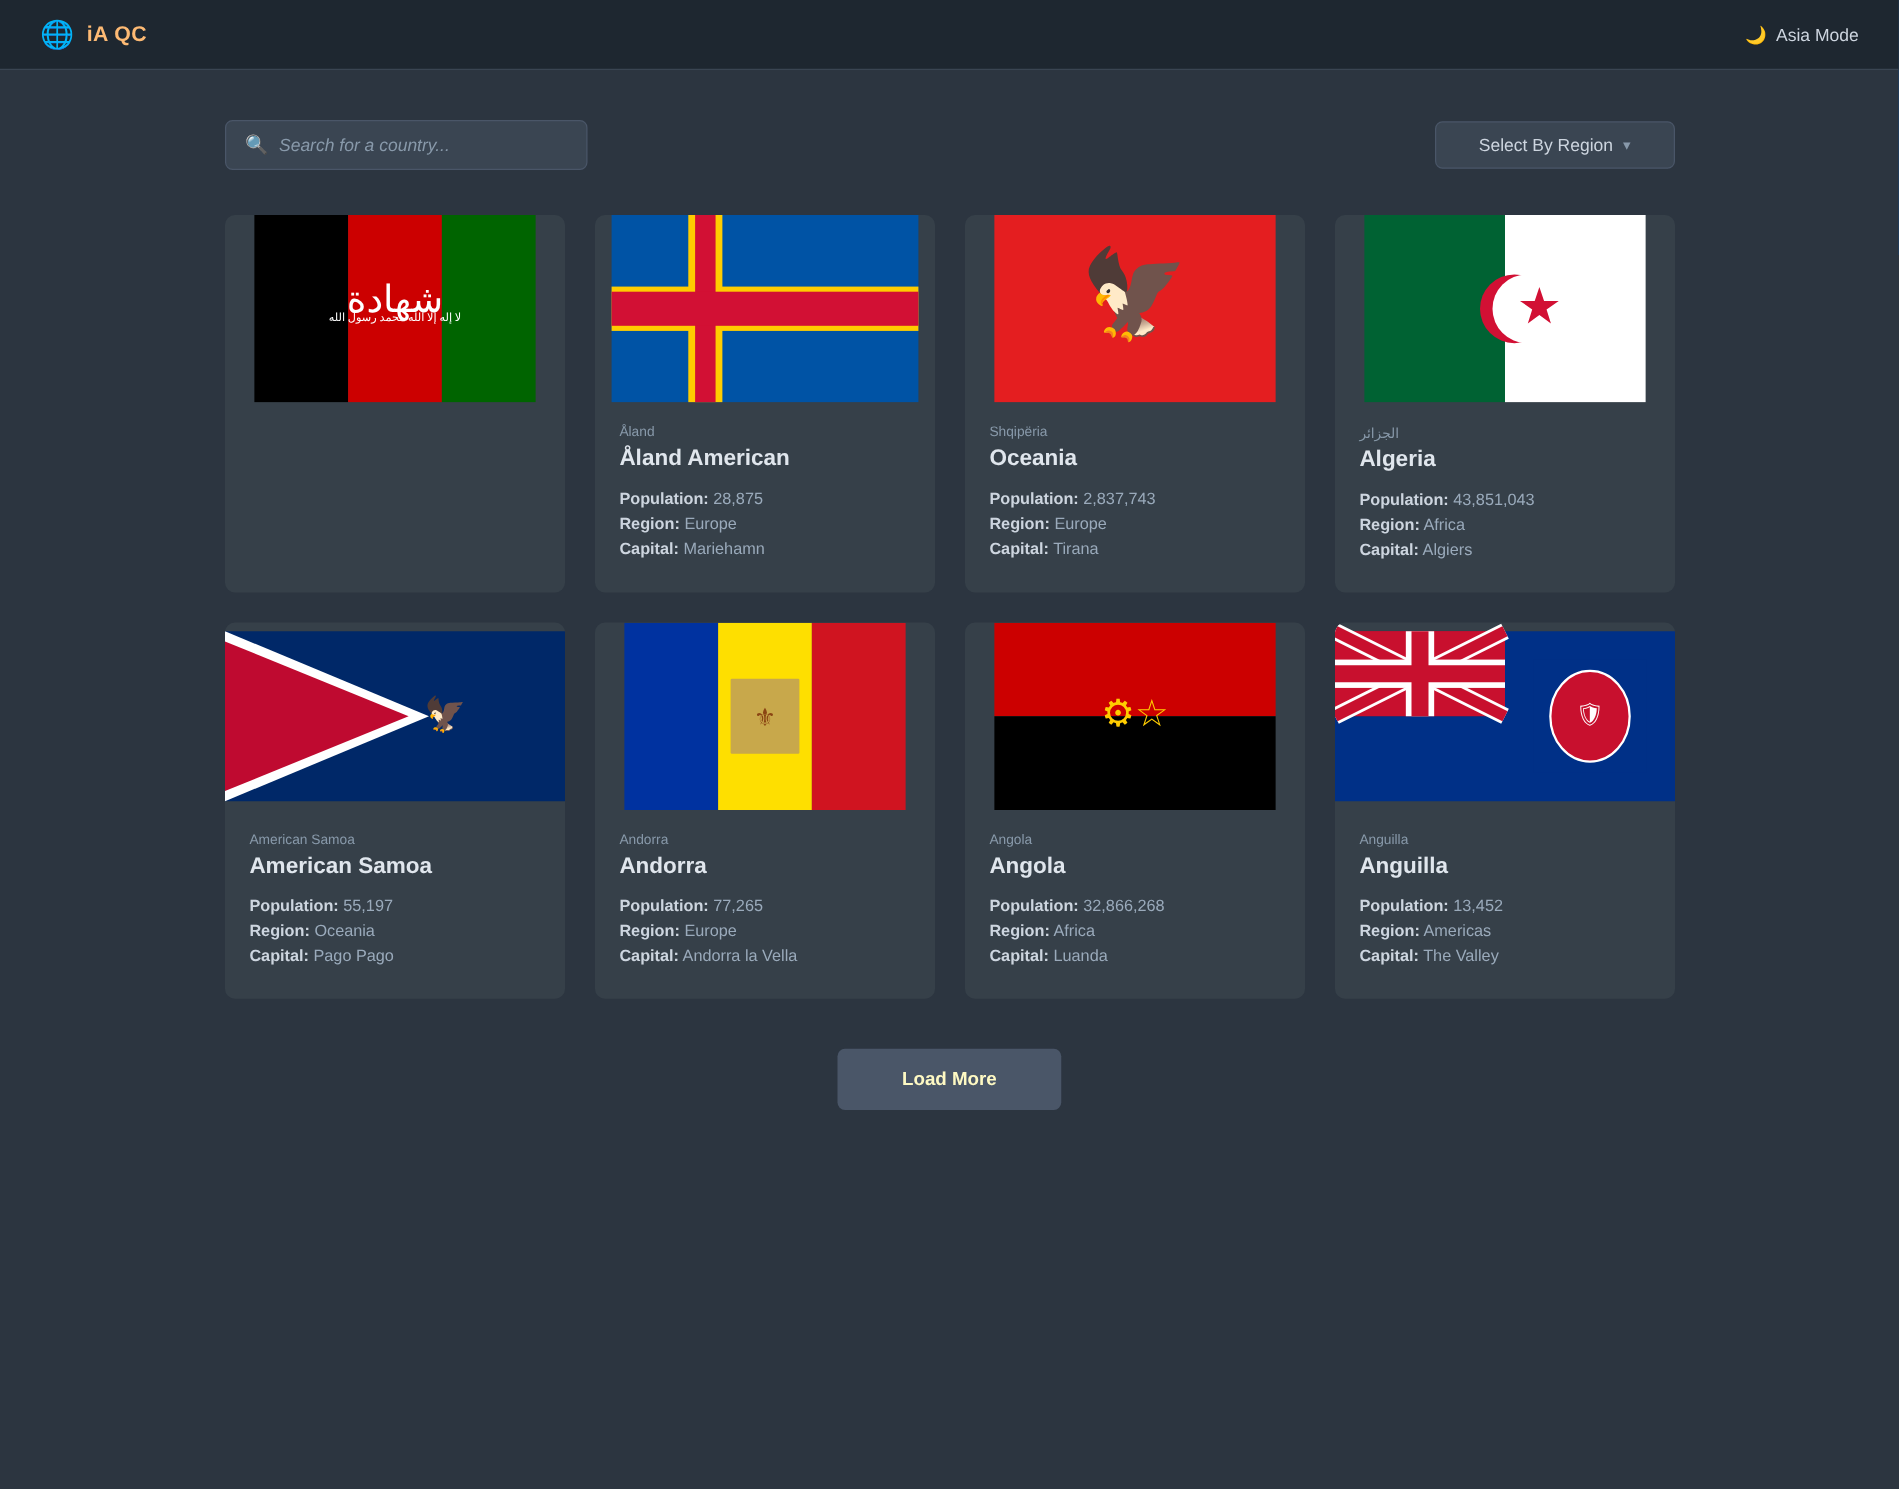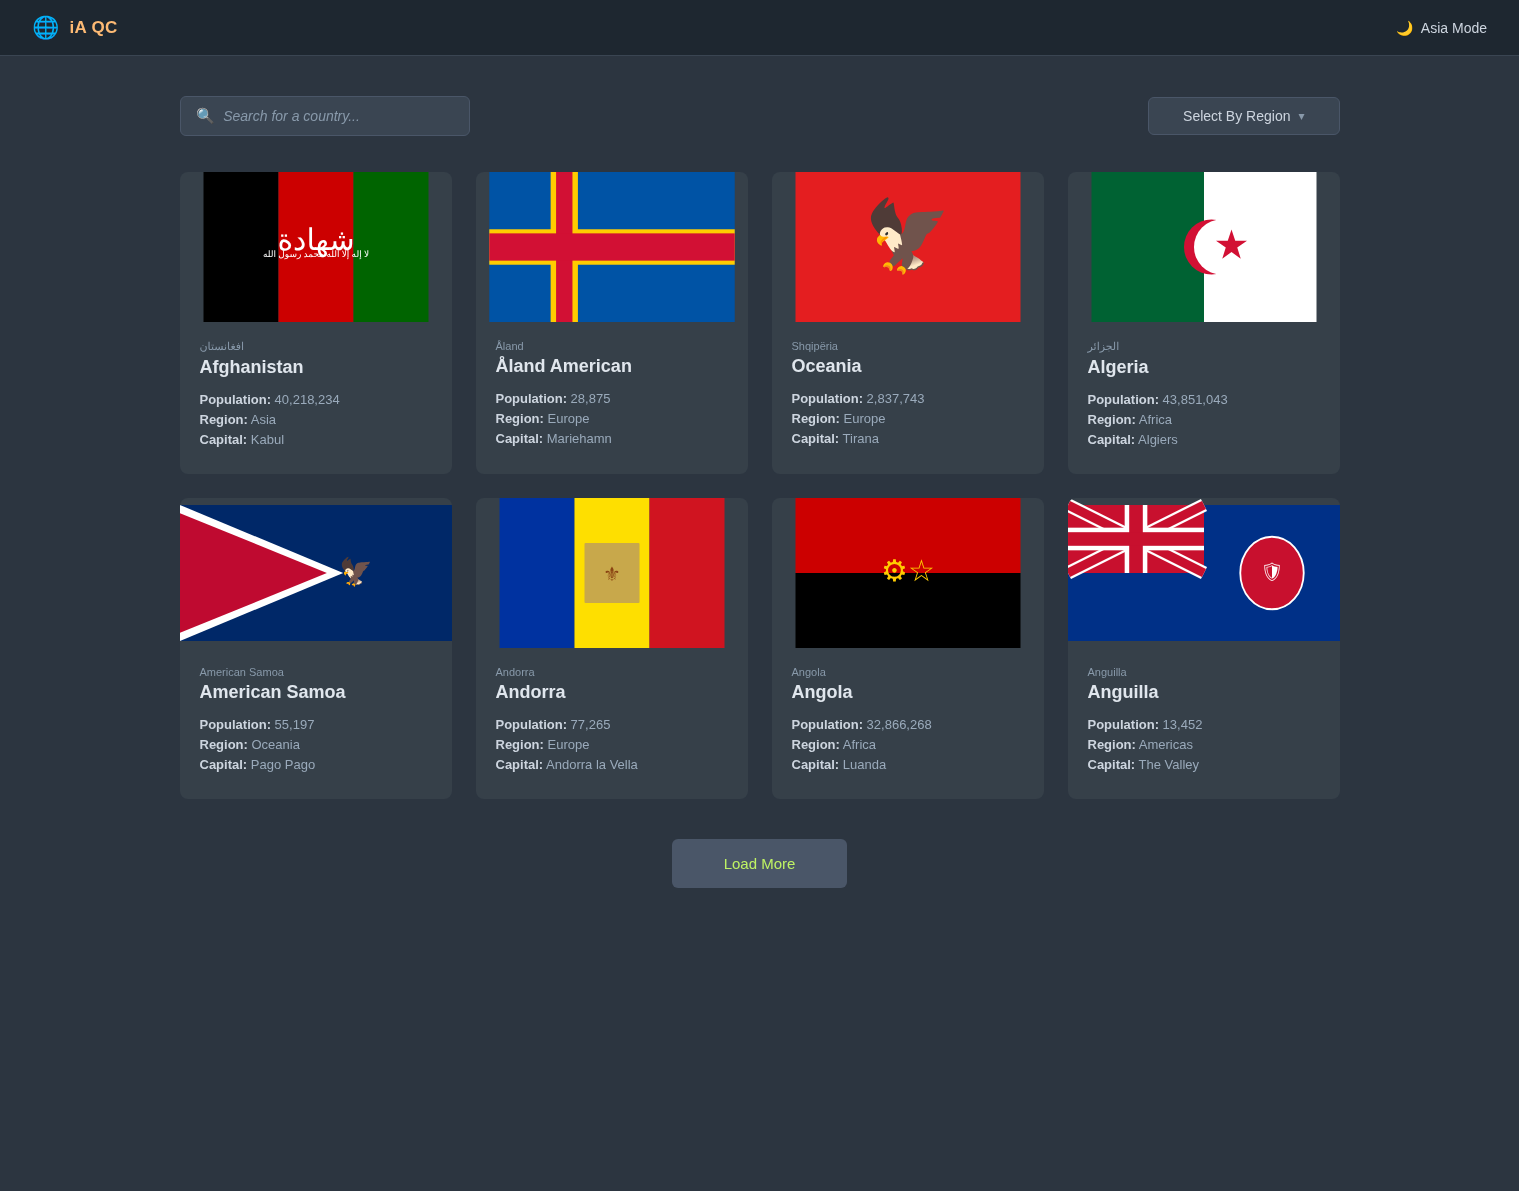--- a/index.html
+++ b/index.html
@@ -132,23 +132,23 @@
     }
     .load-more-row {
       display: flex;
       justify-content: center;
       margin-top: 20px;
     }
     .load-more-btn {
       background: #4a5668;
       border: none;
       border-radius: 6px;
-      color: #bef264;
+      color: #fef9c3;
       font-size: 15px;
-      font-weight: 400;
+      font-weight: 700;
       padding: 16px 52px;
       cursor: pointer;
       transition: background 0.15s;
     }
   </style>
 </head>
 <body>
 
 <header>
   <div class="header-left">
@@ -176,27 +176,20 @@
   <div class="cards-grid" id="cards-grid">
   <div class="country-card">
     <div class="flag-container">
       <svg viewBox="0 0 900 600" xmlns="http://www.w3.org/2000/svg" width="100%" height="150">
       <rect width="300" height="600" fill="#000"></rect>
       <rect x="300" width="300" height="600" fill="#c00"></rect>
       <rect x="600" width="300" height="600" fill="#006400"></rect>
       <text x="450" y="310" text-anchor="middle" font-size="120" fill="white" font-family="serif">شهادة</text>
       <text x="450" y="340" text-anchor="middle" font-size="36" fill="white" font-family="serif">لا إله إلا الله محمد رسول الله</text>
     </svg>
-    </div>
-    <div class="card-body">
-      <div class="native-name">افغانستان</div>
-      <div class="country-name">Afghanistan</div>
-      <div class="country-detail"><span>Population:</span> 40,218,234</div>
-      <div class="country-detail"><span>Region:</span> Asia</div>
-      <div class="country-detail"><span>Capital:</span> Kabul</div>
     </div>
   </div>
       <div class="country-card">
     <div class="flag-container">
       <svg viewBox="0 0 1800 1100" xmlns="http://www.w3.org/2000/svg" width="100%" height="150">
       <rect width="1800" height="1100" fill="#0053A5"></rect>
       <rect x="450" width="200" height="1100" fill="#FFCC00"></rect>
       <rect y="420" width="1800" height="260" fill="#FFCC00"></rect>
       <rect x="490" width="120" height="1100" fill="#D21034"></rect>
       <rect y="450" width="1800" height="200" fill="#D21034"></rect>

